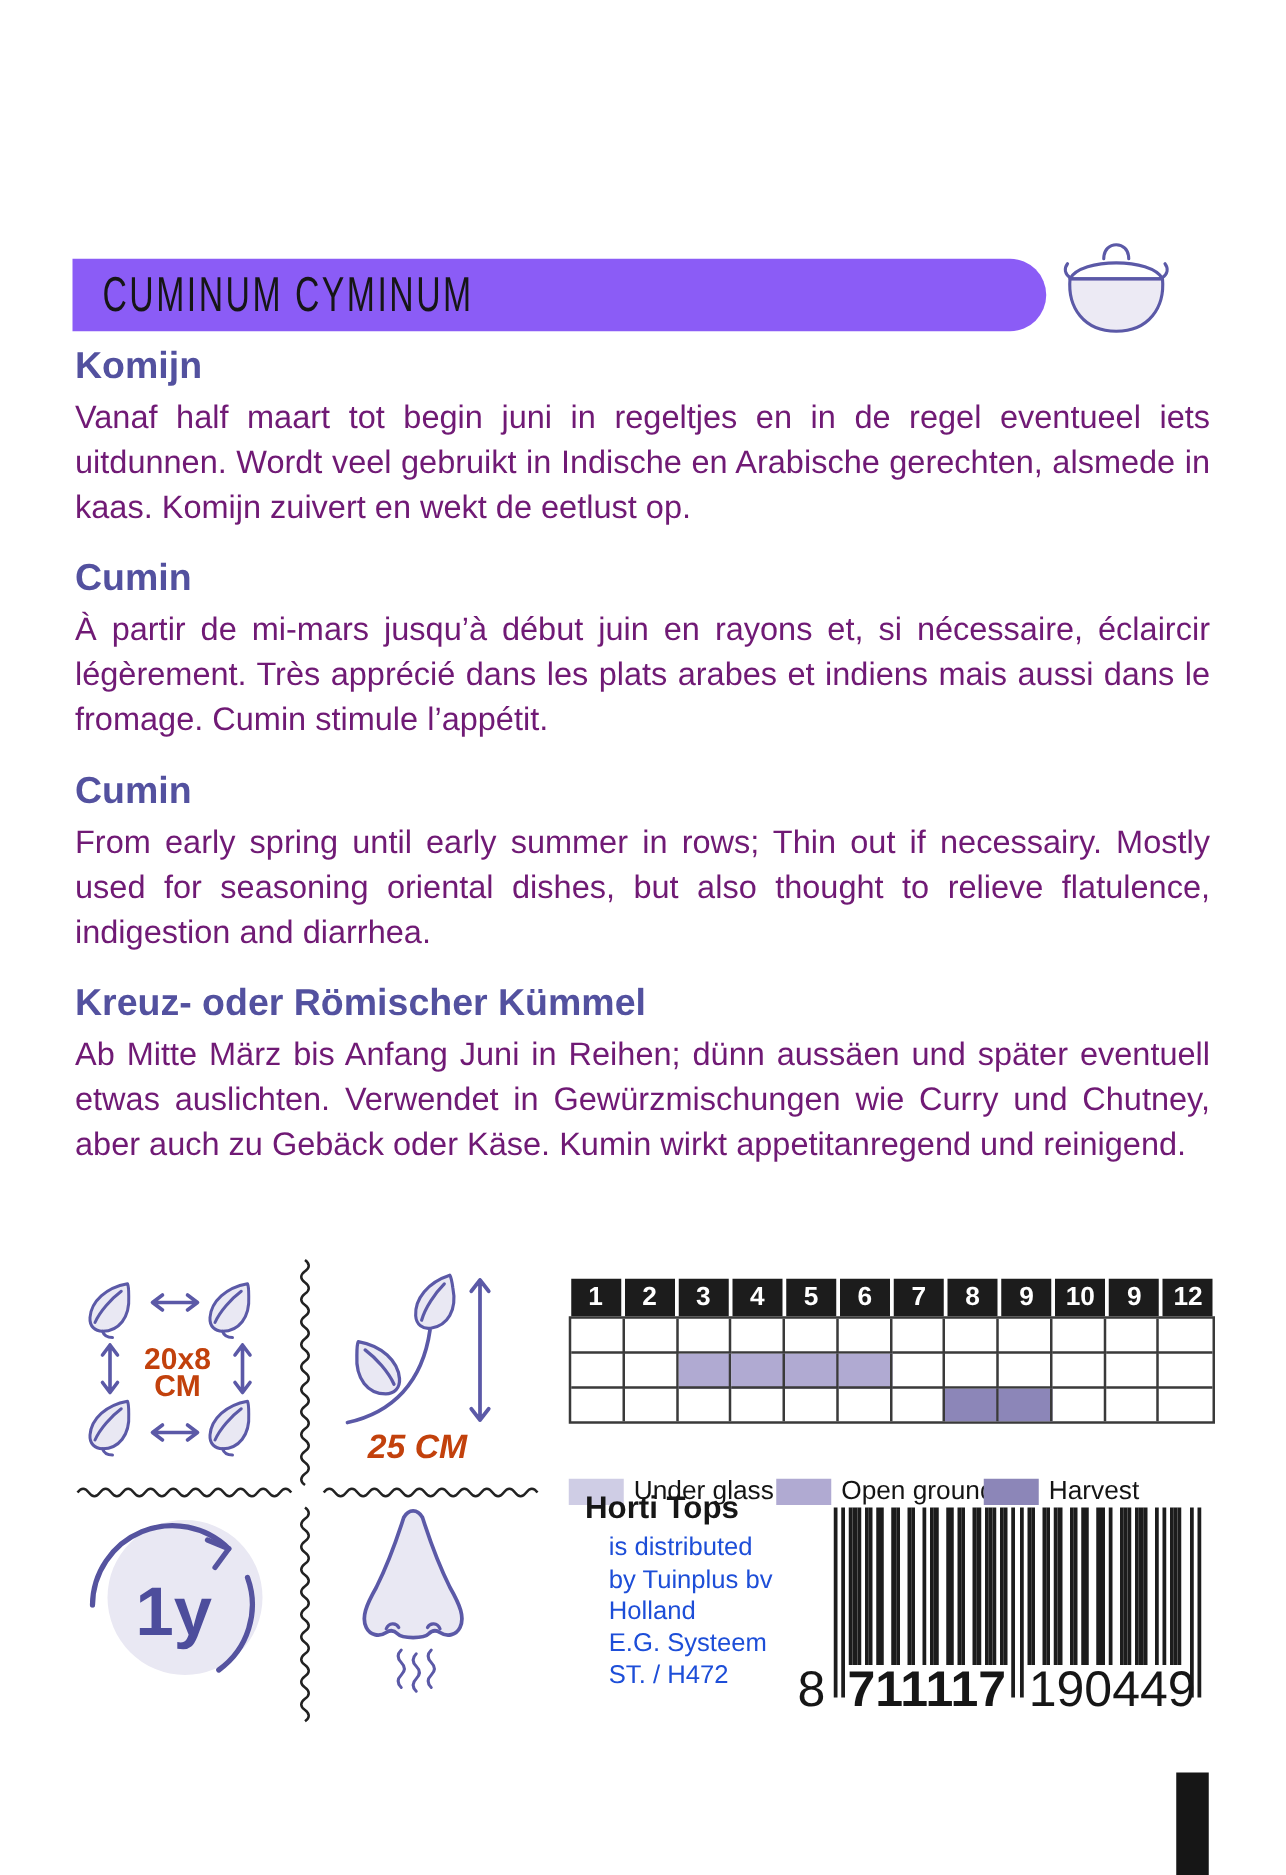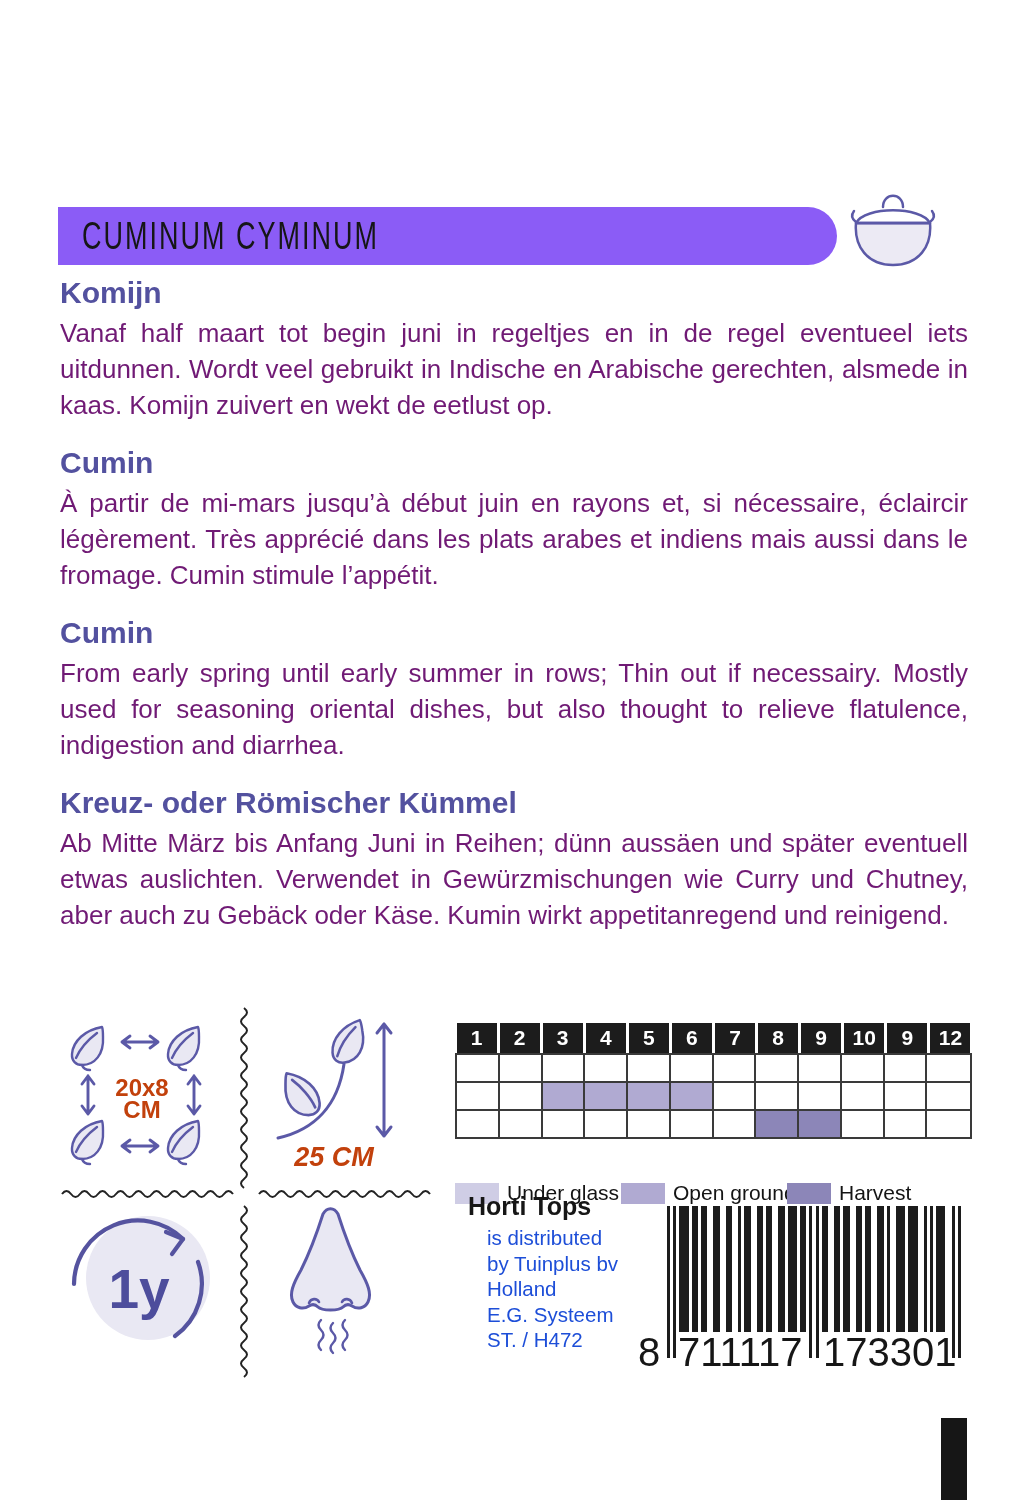--- a/index.html
+++ b/index.html
@@ -46,21 +46,21 @@
   .horti-line{font-size:20.5px;line-height:25.5px;color:#1d4ed8;margin-left:19px;}
 
   
   .bc-wrap{left:636px;top:1206px;width:332px;height:168px;}
   .bars{position:absolute;left:31px;top:0;display:flex;align-items:flex-start;}
   .bar{width:3.1px;height:126px;background:transparent;}
   .bar.on{background:#1c1c1c;}
   .bar.guard{height:152px;}
   .bcd{position:absolute;top:126px;font-size:40px;line-height:40px;color:#161616;}
   .lead{left:2px;}
-  .g1{left:42px;}
+  .g1{left:42px;font-weight:bold;}
   .g2{left:187px;}
 
   .corner-mark{left:941px;top:1418px;width:26px;height:82px;background:#161616;}
 </style>
 </head>
 <body>
 
 <div class="abs banner">
   <div class="latin-title">CUMINUM CYMINUM</div>
 </div>
@@ -336,16 +336,16 @@
       <div class="bar on"></div>
       <div class="bar on"></div>
       <div class="bar"></div>
       <div class="bar"></div>
       <div class="bar on guard"></div>
       <div class="bar guard"></div>
       <div class="bar on guard"></div>
     </div>
   <div class="bcd lead">8</div>
   <div class="bcd g1">711117</div>
-  <div class="bcd g2">173301</div>
+  <div class="bcd g2">190449</div>
 </div>
 
 <div class="abs corner-mark"></div>
 
 </body></html>

